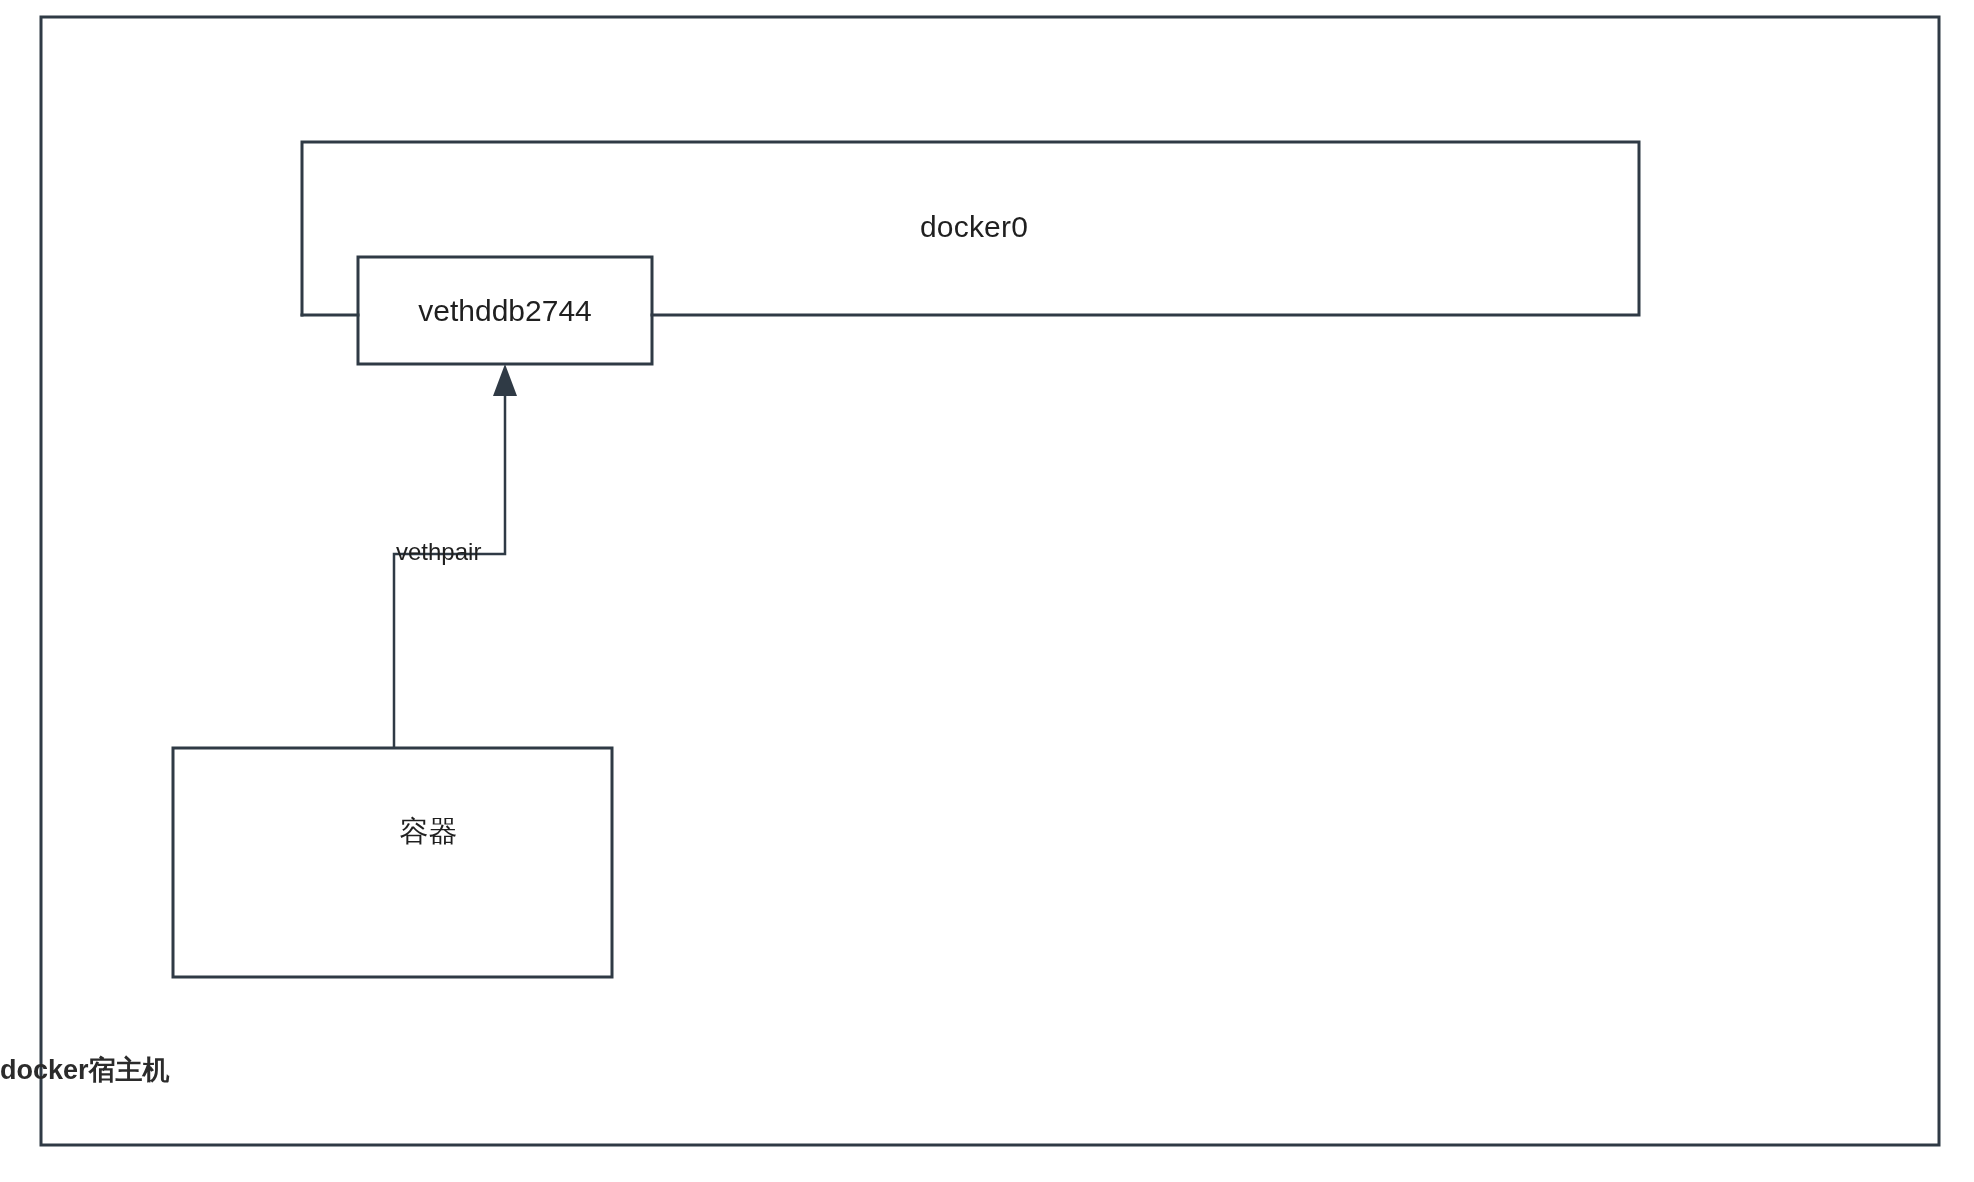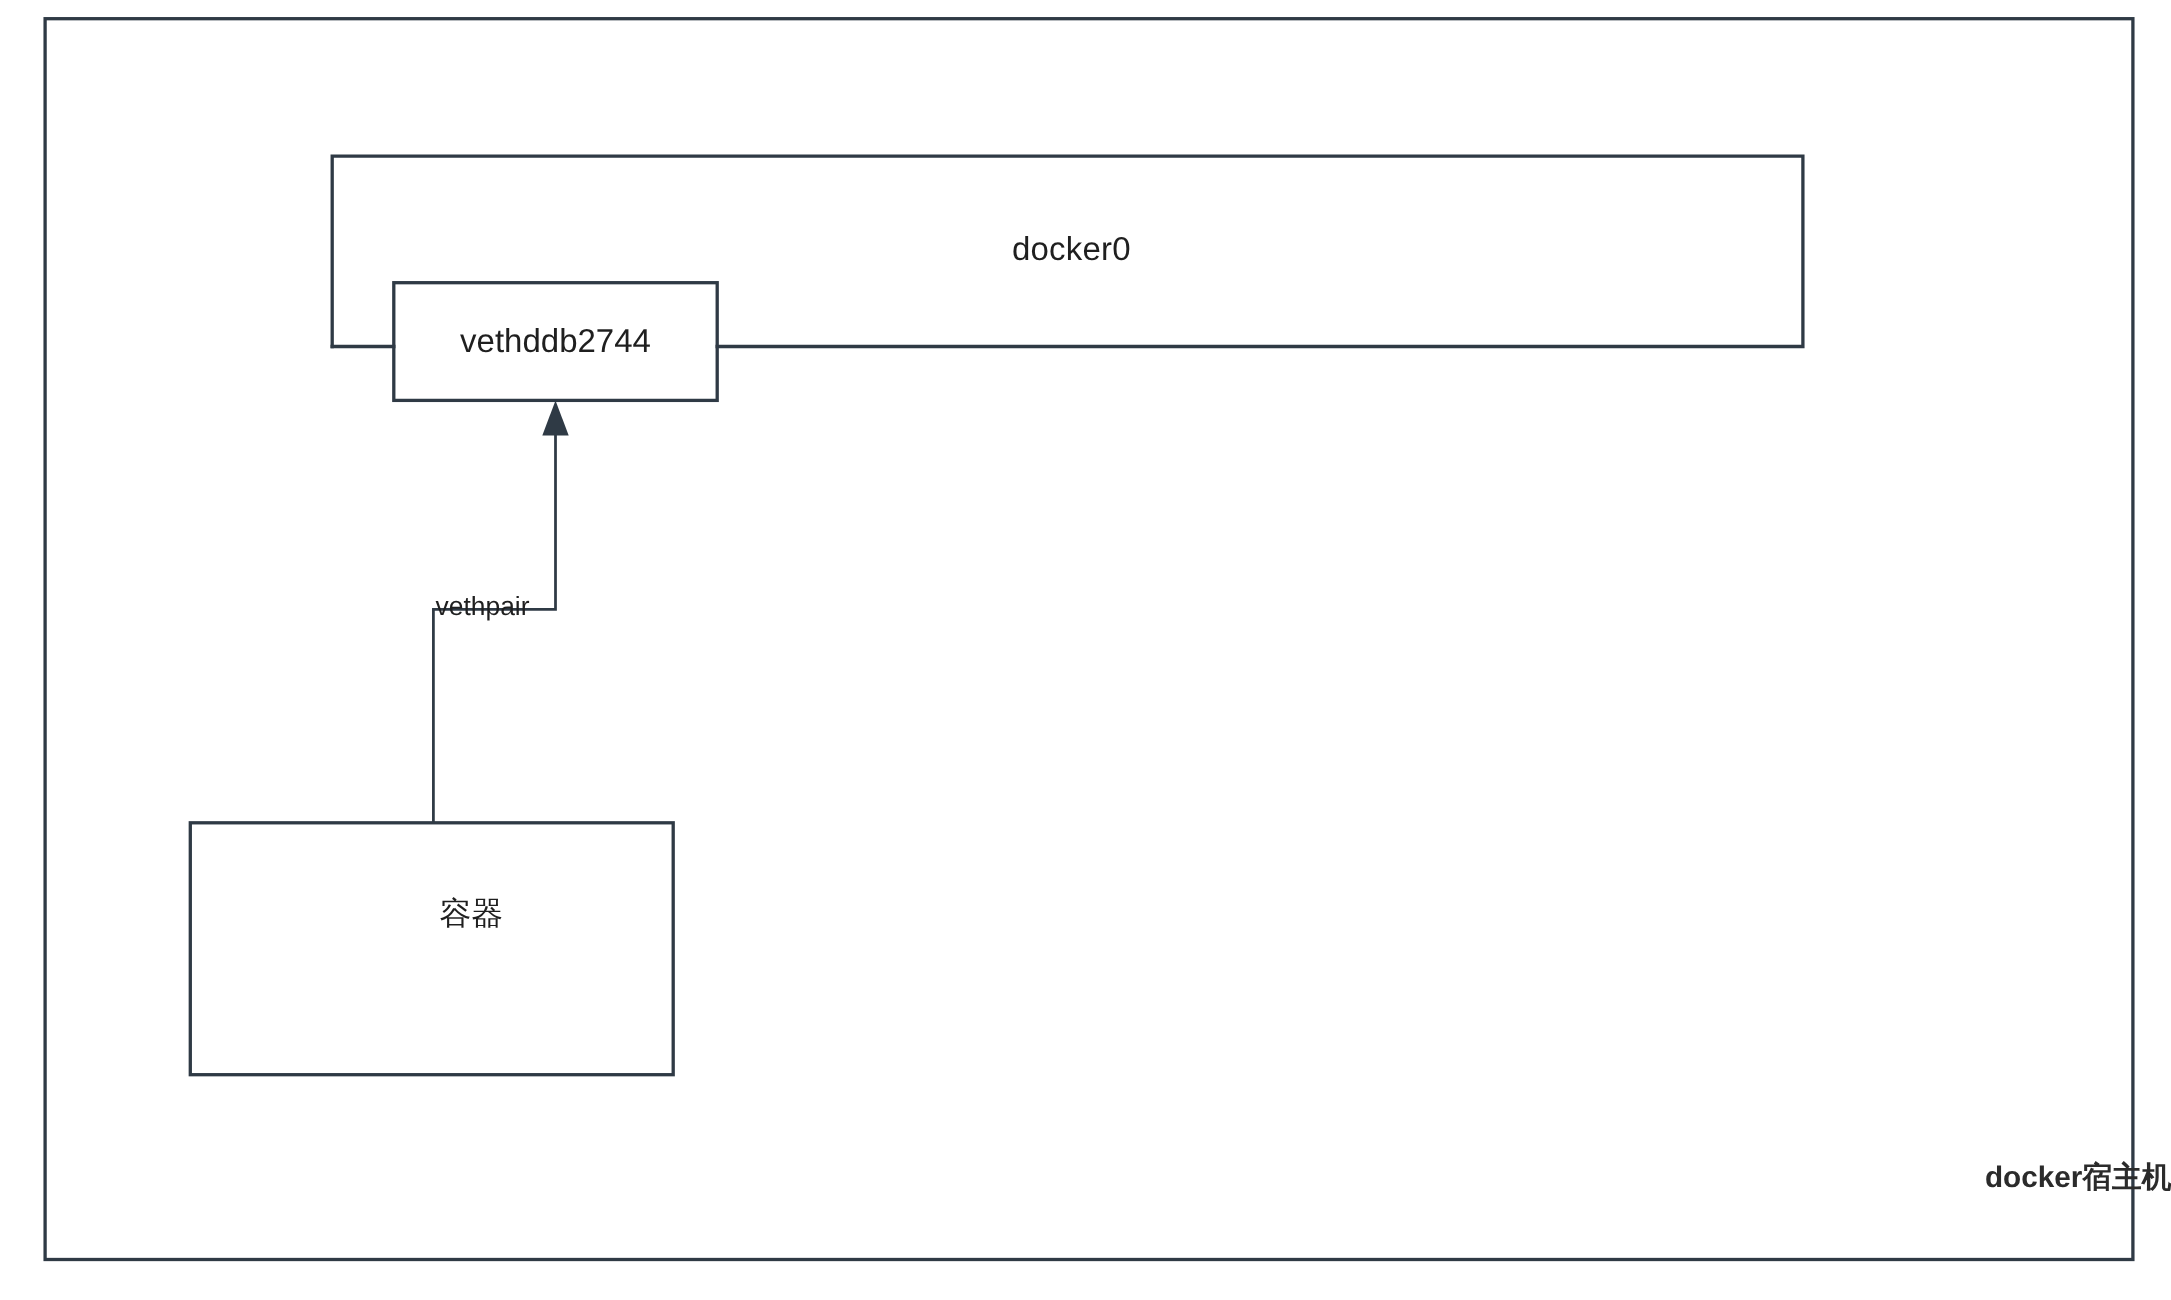--- a/index.html
+++ b/index.html
@@ -73,21 +73,21 @@
     left: 173px; top: 812px;
     width: 439px;
     text-align: center;
     font-size: 29px;
     line-height: 38px;
     margin-left: 36px;
   }
   #host-label {
     left: 0; top: 1052px;
     width: 1974px;
-    text-align: right;
+    text-align: left;
     font-size: 27px;
     font-weight: bold;
     color: #2b2b2b;
   }
   #watermark {
     left: 0; top: 1098px;
     width: 1940px;
     text-align: right;
     font-size: 44px;
     color: #d7dadd;

